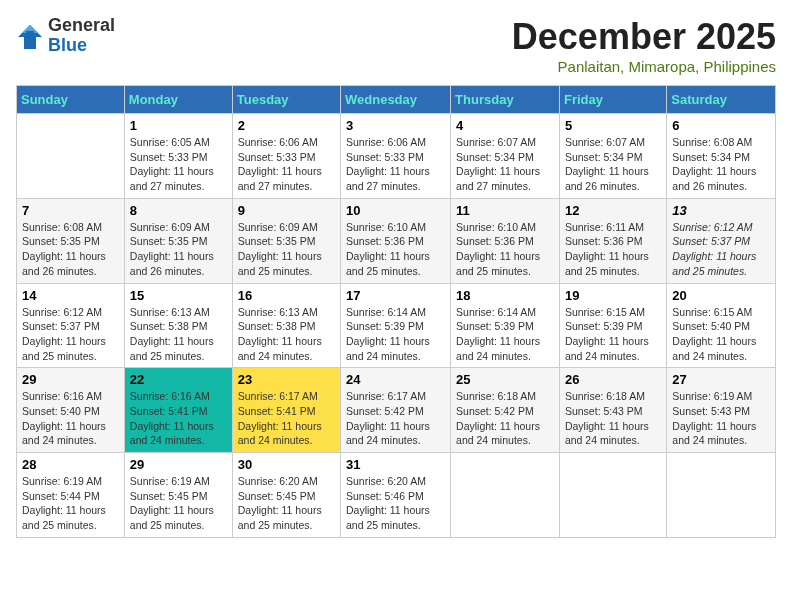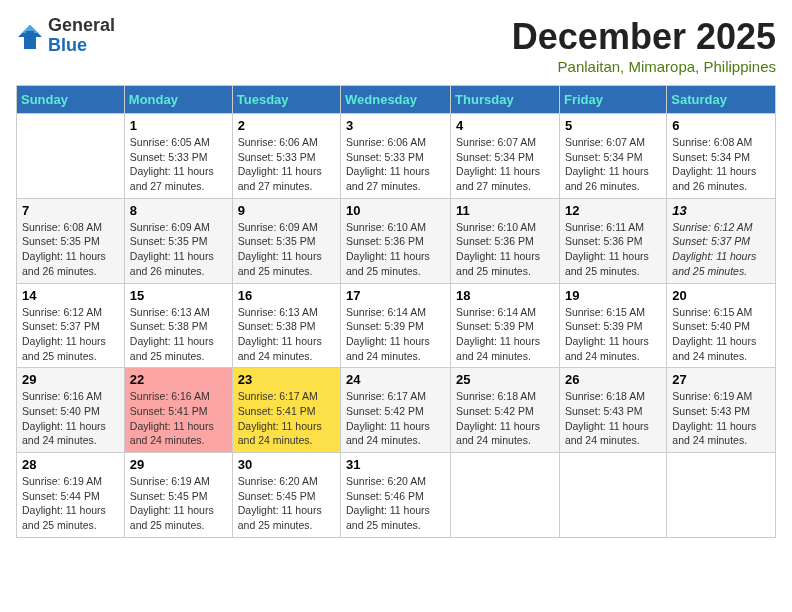--- a/index.html
+++ b/index.html
@@ -205,21 +205,21 @@
         <td>
           <span class="day-number">20</span>
           <div class="day-info">Sunrise: 6:15 AM<br>Sunset: 5:40 PM<br>Daylight: 11 hours and 24 minutes.</div>
         </td>
       </tr>
       <tr style="background: rgb(245, 245, 245);">
         <td style="background: rgb(245, 245, 245);">
           <span class="day-number">29</span>
           <div class="day-info">Sunrise: 6:16 AM<br>Sunset: 5:40 PM<br>Daylight: 11 hours and 24 minutes.</div>
         </td>
-        <td style="background: #fca5a5;">
+        <td style="background: #14b8a6;">
           <span class="day-number">22</span>
           <div class="day-info">Sunrise: 6:16 AM<br>Sunset: 5:41 PM<br>Daylight: 11 hours and 24 minutes.</div>
         </td>
         <td style="background: #fde047;">
           <span class="day-number">23</span>
           <div class="day-info">Sunrise: 6:17 AM<br>Sunset: 5:41 PM<br>Daylight: 11 hours and 24 minutes.</div>
         </td>
         <td style="background: rgb(245, 245, 245);">
           <span class="day-number">24</span>
           <div class="day-info">Sunrise: 6:17 AM<br>Sunset: 5:42 PM<br>Daylight: 11 hours and 24 minutes.</div>

